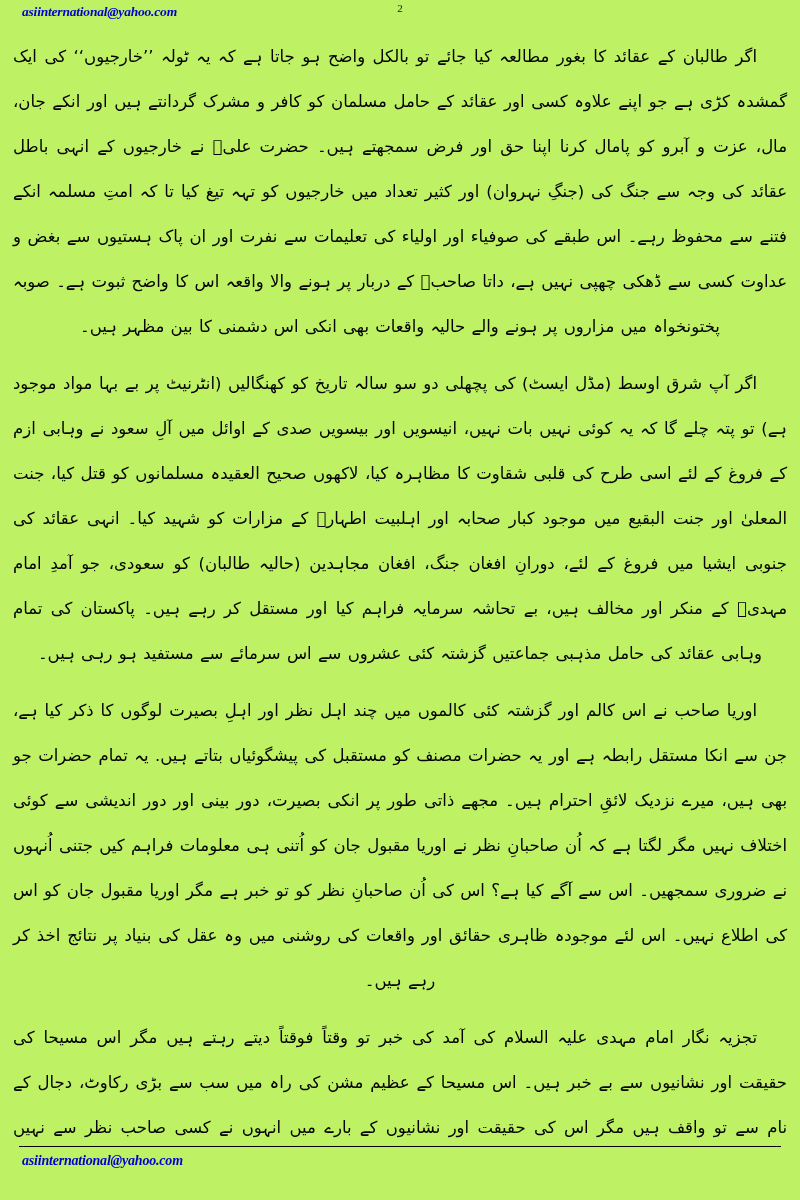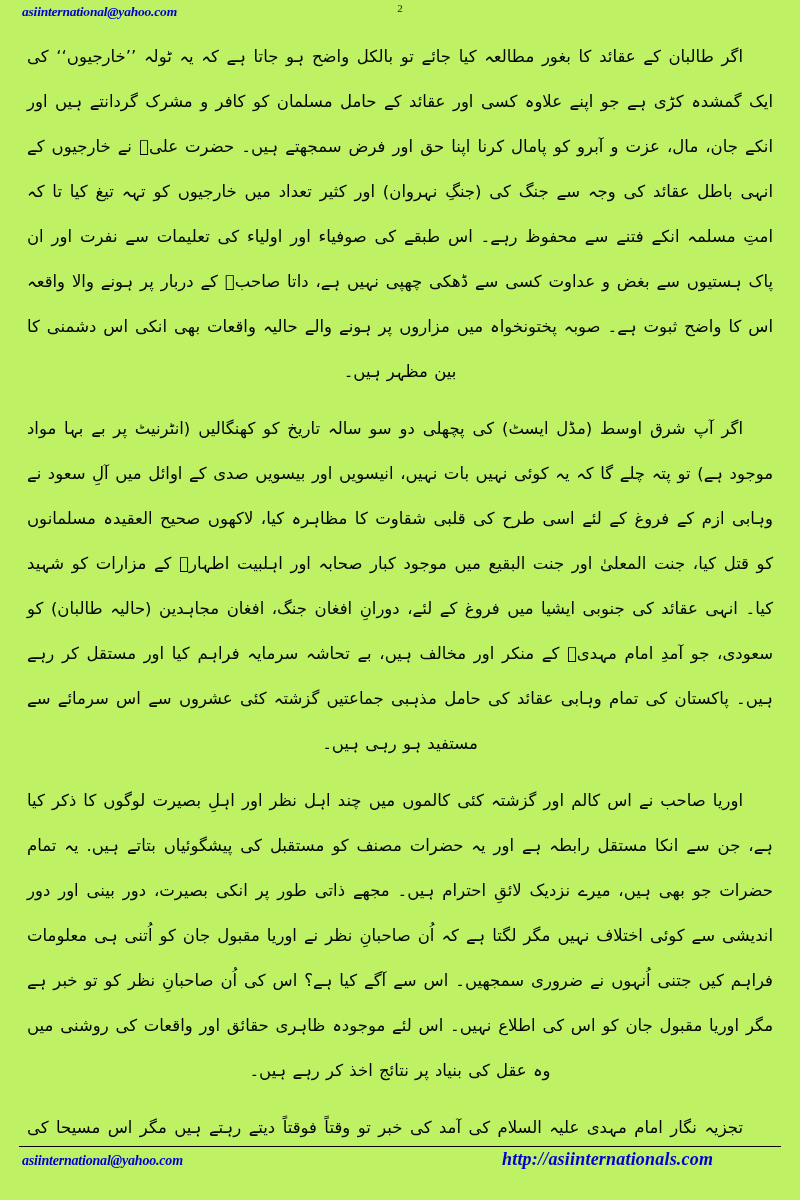--- a/index.html
+++ b/index.html
@@ -52,21 +52,21 @@
     color: #1a1a1a;
   }
 
   
   .body-area {
     position: absolute;
     top: 34px;
     left: 0;
     width: 800px;
     height: 1106px;
-    padding: 0 27px;
+    padding: 0 13px;
     box-sizing: border-box;
     direction: rtl;
     overflow: hidden;
   }
 
   .para {
     margin: 0 0 12px 0;
     padding: 0;
     direction: rtl;
     text-align: justify;
@@ -142,16 +142,15 @@
     <p class="para">اگر طالبان کے عقائد کا بغور مطالعہ کیا جائے تو بالکل واضح ہو جاتا ہے کہ یہ ٹولہ ’’خارجیوں‘‘ کی ایک گمشدہ کڑی ہے جو اپنے علاوہ کسی اور عقائد کے حامل مسلمان کو کافر و مشرک گردانتے ہیں اور انکے جان، مال، عزت و آبرو کو پامال کرنا اپنا حق اور فرض سمجھتے ہیں۔ حضرت علیؓ نے خارجیوں کے انہی باطل عقائد کی وجہ سے جنگ کی (جنگِ نہروان) اور کثیر تعداد میں خارجیوں کو تہہ تیغ کیا تا کہ امتِ مسلمہ انکے فتنے سے محفوظ رہے۔ اس طبقے کی صوفیاء اور اولیاء کی تعلیمات سے نفرت اور ان پاک ہستیوں سے بغض و عداوت کسی سے ڈھکی چھپی نہیں ہے، داتا صاحبؒ کے دربار پر ہونے والا واقعہ اس کا واضح ثبوت ہے۔ صوبہ پختونخواہ میں مزاروں پر ہونے والے حالیہ واقعات بھی انکی اس دشمنی کا بین مظہر ہیں۔</p>
     <p class="para">اگر آپ شرق اوسط (مڈل ایسٹ) کی پچھلی دو سو سالہ تاریخ کو کھنگالیں (انٹرنیٹ پر بے بہا مواد موجود ہے) تو پتہ چلے گا کہ یہ کوئی نہیں بات نہیں، انیسویں اور بیسویں صدی کے اوائل میں آلِ سعود نے وہابی ازم کے فروغ کے لئے اسی طرح کی قلبی شقاوت کا مظاہرہ کیا، لاکھوں صحیح العقیدہ مسلمانوں کو قتل کیا، جنت المعلیٰ اور جنت البقیع میں موجود کبار صحابہ اور اہلبیت اطہارؓ کے مزارات کو شہید کیا۔ انہی عقائد کی جنوبی ایشیا میں فروغ کے لئے، دورانِ افغان جنگ، افغان مجاہدین (حالیہ طالبان) کو سعودی، جو آمدِ امام مہدیؑ کے منکر اور مخالف ہیں، بے تحاشہ سرمایہ فراہم کیا اور مستقل کر رہے ہیں۔ پاکستان کی تمام وہابی عقائد کی حامل مذہبی جماعتیں گزشتہ کئی عشروں سے اس سرمائے سے مستفید ہو رہی ہیں۔</p>
     <p class="para">اوریا صاحب نے اس کالم اور گزشتہ کئی کالموں میں چند اہل نظر اور اہلِ بصیرت لوگوں کا ذکر کیا ہے، جن سے انکا مستقل رابطہ ہے اور یہ حضرات مصنف کو مستقبل کی پیشگوئیاں بتاتے ہیں. یہ تمام حضرات جو بھی ہیں، میرے نزدیک لائقِ احترام ہیں۔ مجھے ذاتی طور پر انکی بصیرت، دور بینی اور دور اندیشی سے کوئی اختلاف نہیں مگر لگتا ہے کہ اُن صاحبانِ نظر نے اوریا مقبول جان کو اُتنی ہی معلومات فراہم کیں جتنی اُنہوں نے ضروری سمجھیں۔ اس سے آگے کیا ہے؟ اس کی اُن صاحبانِ نظر کو تو خبر ہے مگر اوریا مقبول جان کو اس کی اطلاع نہیں۔ اس لئے موجودہ ظاہری حقائق اور واقعات کی روشنی میں وہ عقل کی بنیاد پر نتائج اخذ کر رہے ہیں۔</p>
     <p class="para">تجزیہ نگار امام مہدی علیہ السلام کی آمد کی خبر تو وقتاً فوقتاً دیتے رہتے ہیں مگر اس مسیحا کی حقیقت اور نشانیوں سے بے خبر ہیں۔ اس مسیحا کے عظیم مشن کی راہ میں سب سے بڑی رکاوٹ، دجال کے نام سے تو واقف ہیں مگر اس کی حقیقت اور نشانیوں کے بارے میں انہوں نے کسی صاحب نظر سے نہیں پوچھا؟ اگر وہ پوچھیں بھی تو ہو سکتا ہے کہ وہ بتا دیں مگر زیادہ امکان ہے کہ وہ کوئی خبر نہیں دیں گے۔ اس لیے نہیں کہ اُن کو علم نہیں ہے بلکہ اس لیے کہ اُن کو حکم نہیں۔</p>
 
   </div>
 
   <div class="page-footer">
     <div class="footer-rule"></div>
     <div class="footer-email">asiinternational@yahoo.com</div>
-    <div class="footer-url">http://asiinternationals.com</div>
   </div>
 
 </div>
 
 </body></html>

